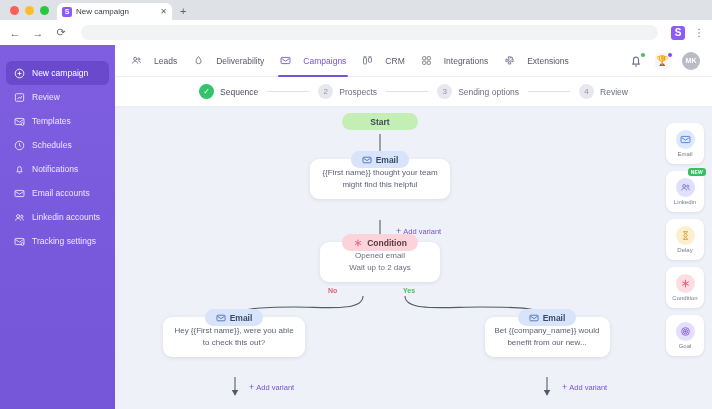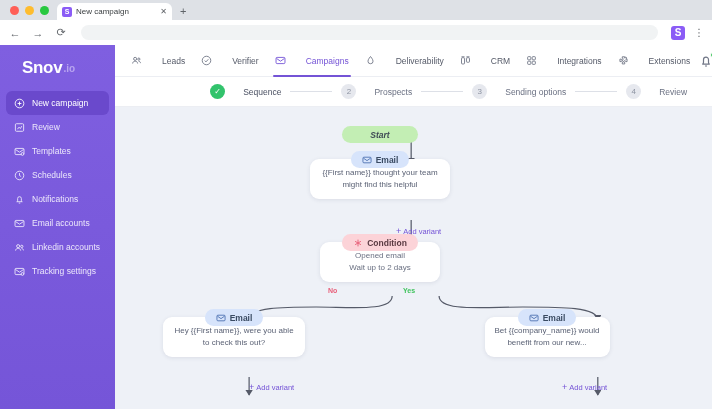--- a/index.html
+++ b/index.html
@@ -86,21 +86,21 @@
   .nav-ico { width: 11px; height: 11px; flex: 0 0 auto; display: block; }
 
   
   .main { flex: 1 1 auto; background: #fff; display: flex; flex-direction: column; position: relative; }
 
   .topnav {
     height: 32px; display: flex; align-items: center; gap: 0;
     border-bottom: 1px solid #eceef3; padding: 0 10px 0 8px;
   }
   .topnav-item {
-    display: flex; align-items: center; gap: 20px; padding: 0 8px;
+    display: flex; align-items: center; gap: 12px; padding: 0 8px;
     font-size: 8.5px; color: #555a68; height: 32px; cursor: pointer; position: relative;
     white-space: nowrap;
   }
   .topnav-item.active { color: #7453d6; }
   .topnav-item.active::after {
     content: ""; position: absolute; left: 6px; right: 6px; bottom: 0;
     height: 2px; background: #7453d6; border-radius: 2px;
   }
   .topnav-ico { width: 11px; height: 11px; display: block; }
   .topnav-spacer { flex: 1 1 auto; }
@@ -127,21 +127,21 @@
     height: 30px; display: flex; align-items: center; justify-content: center;
     gap: 0; border-bottom: 1px solid #eceef3; background: #fff;
   }
   .step { display: flex; align-items: center; gap: 6px; cursor: pointer; }
   .step-circle {
     width: 15px; height: 15px; border-radius: 50%; background: #e6e8ee;
     color: #8d93a1; font-size: 8px; display: flex; align-items: center;
     justify-content: center; flex: 0 0 auto;
   }
   .step-circle.done { background: #32c36c; color: #fff; font-size: 8px; }
-  .step-label { font-size: 8.5px; color: #6a7082; white-space: nowrap; margin-left: 12px; }
+  .step-label { font-size: 8.5px; color: #6a7082; white-space: nowrap; }
   .step-label.done { color: #4a5062; }
   .step-line { width: 42px; height: 1px; background: #dde0e7; margin: 0 9px; }
 
   
   .canvas {
     flex: 1 1 auto; background: #eef1f7; position: relative; overflow: hidden;
   }
   .canvas-inner { position: absolute; inset: 0; }
 
   svg.wires { position: absolute; inset: 0; width: 100%; height: 100%; pointer-events: none; }
@@ -223,24 +223,20 @@
     <span class="nav-btn">→</span>
     <span class="nav-btn">⟳</span>
     <div class="omnibox"></div>
     <span class="ext-icon">S</span>
     <span class="kebab">⋮</span>
   </div>
 
   <div class="app">
 
     <div class="sidebar">
-      <div class="logo">
-        <span class="logo-main">Snov</span>
-        <span class="logo-suffix">.io</span>
-      </div>
       <div class="nav-list">
 
 
         <div class="nav-item active">
           <svg class="nav-ico" viewBox="0 0 16 16" fill="none" stroke="#ffffff" stroke-width="1.3">
               <circle cx="8" cy="8" r="6.3"></circle>
               <path d="M8 5.2v5.6M5.2 8h5.6"></path>
             </svg>
           <span>New campaign</span>
         </div>
@@ -317,41 +313,34 @@
           <svg class="topnav-ico" viewBox="0 0 16 16" fill="none" stroke="#707686" stroke-width="1.3">
               <circle cx="6" cy="5.6" r="2.2"></circle>
               <path d="M2.4 12.4c0-2 1.6-3.4 3.6-3.4s3.6 1.4 3.6 3.4"></path>
               <circle cx="11.4" cy="6" r="1.6"></circle>
               <path d="M11.1 9.2c1.6 0 2.7 1 2.7 2.6"></path>
             </svg>
           <span>Leads</span>
         </div>
 
 
+
         <div class="topnav-item">
           <svg class="topnav-ico" viewBox="0 0 16 16" fill="none" stroke="#707686" stroke-width="1.3">
-              <circle cx="8" cy="8" r="6.2"></circle>
-              <path d="M5.3 8.1l1.9 1.9 3.5-3.8"></path>
-            </svg>
-          <span>Verifier</span>
+              <path d="M8 2.2S4.3 6.4 4.3 9A3.7 3.7 0 0011.7 9c0-2.6-3.7-6.8-3.7-6.8z"></path>
+            </svg>
+          <span>Deliverability</span>
         </div>
 
         <div class="topnav-item active">
           <svg class="topnav-ico" viewBox="0 0 16 16" fill="none" stroke="#7453d6" stroke-width="1.3">
               <rect x="1.5" y="3.5" width="13" height="9" rx="1.6"></rect>
               <path d="M2.2 5l5.8 4 5.8-4"></path>
             </svg>
           <span>Campaigns</span>
-        </div>
-
-        <div class="topnav-item">
-          <svg class="topnav-ico" viewBox="0 0 16 16" fill="none" stroke="#707686" stroke-width="1.3">
-              <path d="M8 2.2S4.3 6.4 4.3 9A3.7 3.7 0 0011.7 9c0-2.6-3.7-6.8-3.7-6.8z"></path>
-            </svg>
-          <span>Deliverability</span>
         </div>
 
         <div class="topnav-item">
           <svg class="topnav-ico" viewBox="0 0 16 16" fill="none" stroke="#707686" stroke-width="1.3">
               <rect x="2.2" y="4" width="4.4" height="9" rx="1"></rect>
               <rect x="9.4" y="4" width="4.4" height="6.5" rx="1"></rect>
               <path d="M2.2 2.6h4.4M9.4 2.6h4.4"></path>
             </svg>
           <span>CRM</span>
         </div>
@@ -429,21 +418,21 @@
 
             <path d="M248 189 C248 205, 210 200, 180 200 C150 200, 120 200, 120 213" stroke="#555a68" stroke-width="1.1" fill="none" marker-end="url(#ah)"></path>
 
             <path d="M290 189 C290 205, 330 200, 365 200 C400 200, 432 200, 432 213" stroke="#555a68" stroke-width="1.1" fill="none" marker-end="url(#ah)"></path>
 
             <path d="M120 270 L120 288" stroke="#555a68" stroke-width="1.1" fill="none" marker-end="url(#ah)"></path>
 
             <path d="M432 270 L432 288" stroke="#555a68" stroke-width="1.1" fill="none" marker-end="url(#ah)"></path>
           </svg>
 
-          <div class="node node-wrap" style="left:227px; top:19px; width:76px;font-style:italic;">
+          <div class="node node-wrap" style="left:227px; top:6px; width:76px;">
             <span class="pill pill-start" style="width:76px;">Start</span>
           </div>
 
           <div class="node node-wrap" style="left:195px; top:44px; width:140px;">
             <span class="pill pill-email">
               <svg width="10" height="10" viewBox="0 0 16 16" fill="none" stroke="#4a6fb0" stroke-width="1.4">
                   <rect x="1.5" y="3.5" width="13" height="9" rx="1.6"></rect>
                   <path d="M2.2 5l5.8 4 5.8-4"></path>
                 </svg>
               <span>Email</span>

